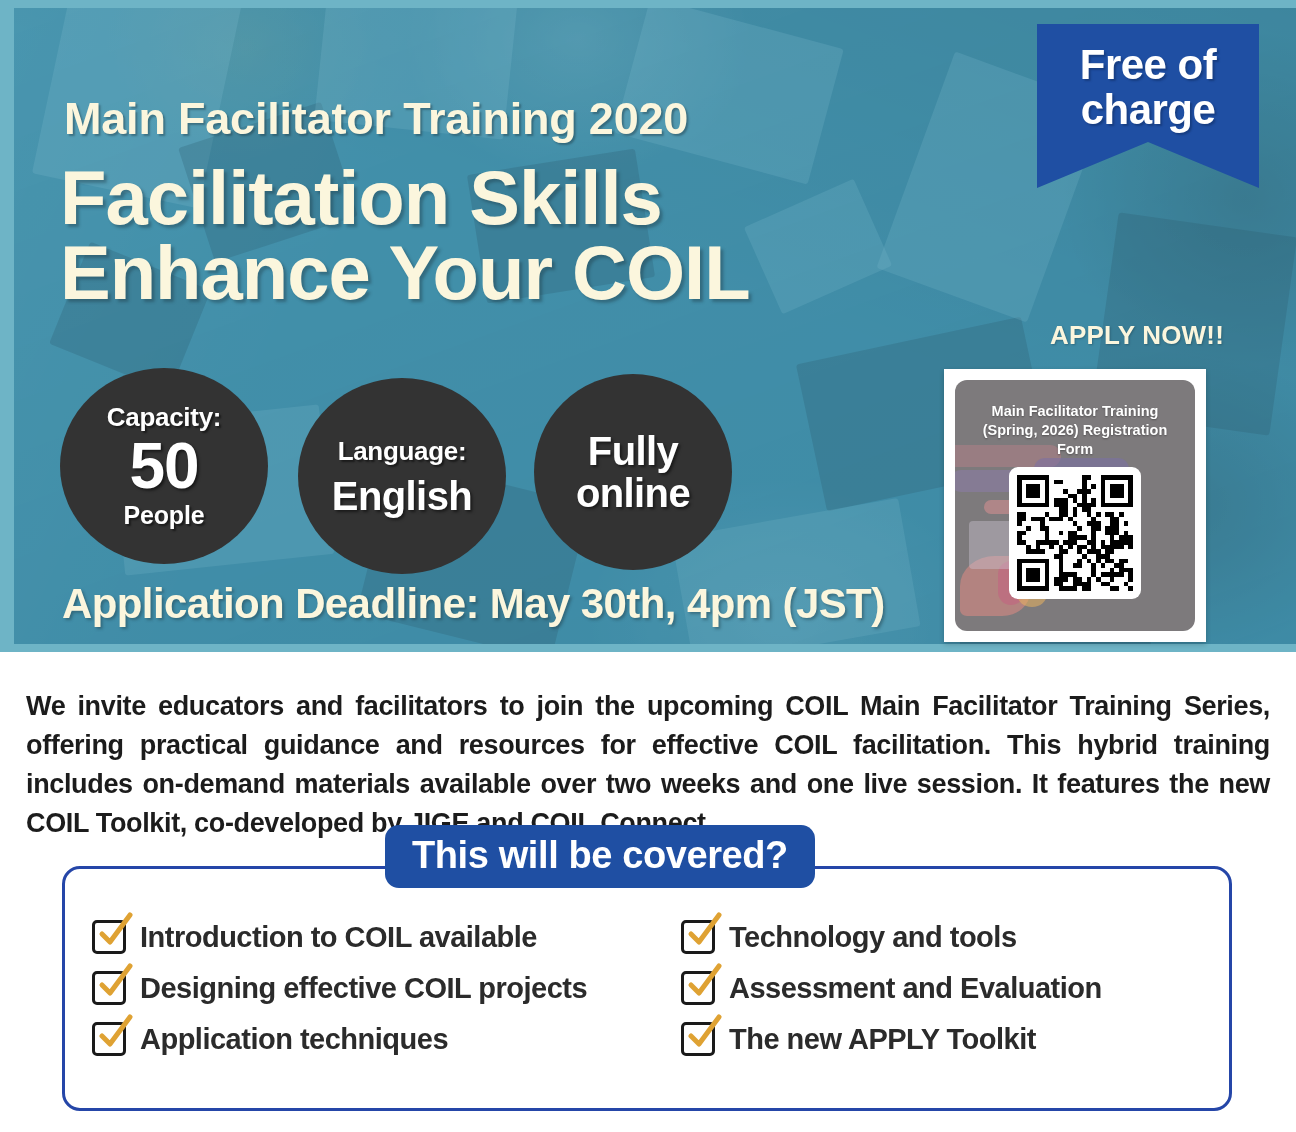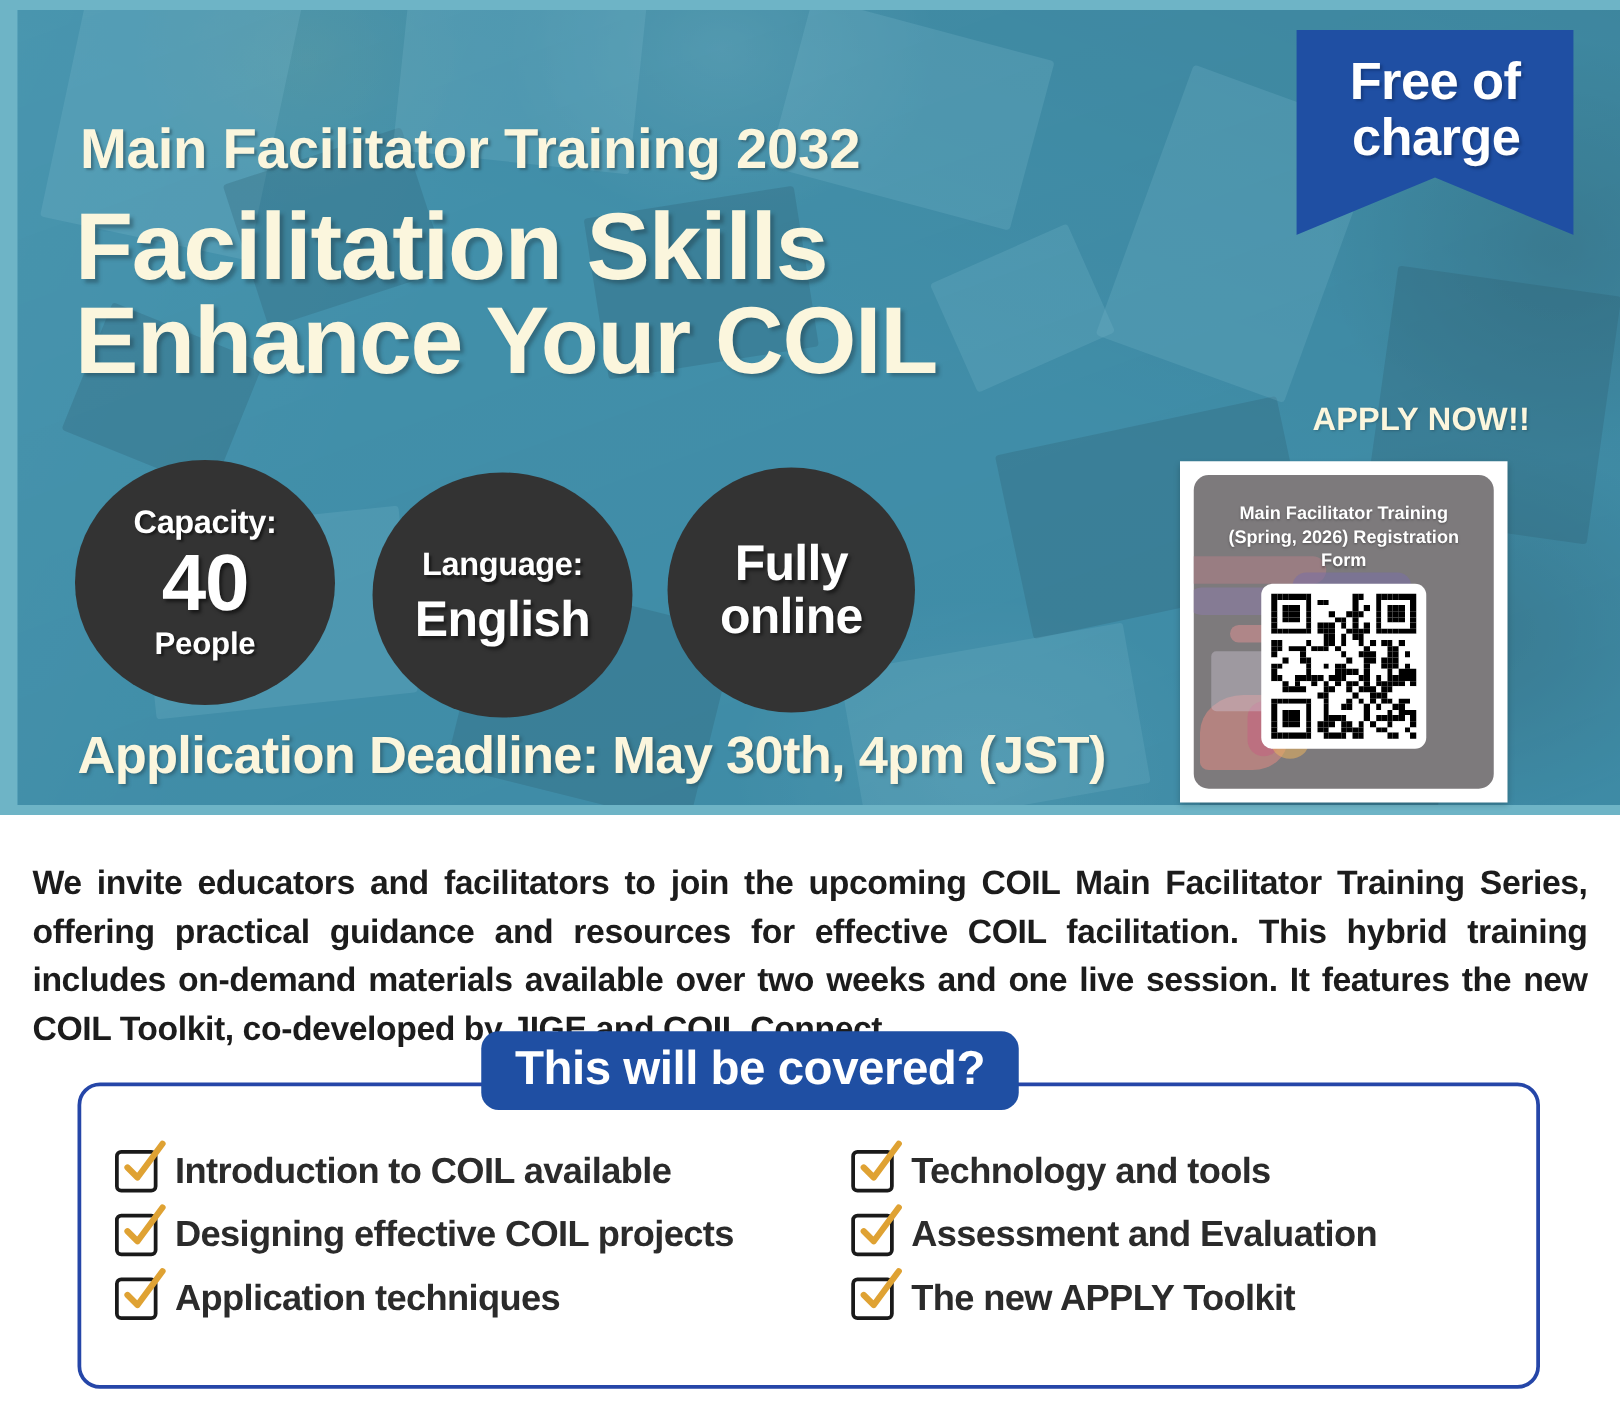--- a/index.html
+++ b/index.html
@@ -101,21 +101,21 @@
     align-items: flex-start;
     justify-content: center;
     padding-top: 18px;
     box-sizing: border-box;
   }
   .ribbon-text {
     color: #ffffff;
     font-size: 42px;
     font-weight: 800;
     line-height: 1.08;
-    text-align: right;
+    text-align: center;
     letter-spacing: -0.5px;
     text-shadow: 2px 2px 2px rgba(10,30,70,0.35);
   }
 
   
   .circle {
     position: absolute;
     border-radius: 50%;
     background: #333333;
     display: flex;
@@ -332,37 +332,37 @@
       <div class="shape dk" style="left:28%;top:74%;width:200px;height:160px;transform:rotate(14deg);"></div>
       <div class="shape lt" style="left:52%;top:80%;width:230px;height:130px;transform:rotate(-10deg);"></div>
       <div class="shape dk" style="left:74%;top:84%;width:190px;height:140px;transform:rotate(5deg);"></div>
       <div class="shape lt" style="left:58%;top:30%;width:120px;height:95px;transform:rotate(-24deg);"></div>
       <div class="shape dk" style="left:4%;top:40%;width:130px;height:110px;transform:rotate(22deg);"></div>
     </div>
     <div class="tint"></div>
     <div class="tint2"></div>
   </div>
 
-  <div class="hero-kicker">Main Facilitator Training 2032</div>
+  <div class="hero-kicker">Main Facilitator Training 2020</div>
 
   <div class="hero-title">
     <span>Facilitation Skills</span>
     <span>Enhance Your COIL</span>
   </div>
 
   <div class="ribbon">
     <div class="ribbon-text">
       <div>Free of</div>
       <div>charge</div>
     </div>
   </div>
 
   <div class="circle c1">
     <div class="c-small">Capacity:</div>
-    <div class="c-big">40</div>
+    <div class="c-big">50</div>
     <div class="c-foot">People</div>
   </div>
 
   <div class="circle c2">
     <div class="c-small">Language:</div>
     <div class="c-med" style="margin-top:8px;">English</div>
   </div>
 
   <div class="circle c3">
     <div class="c-med">Fully</div>

